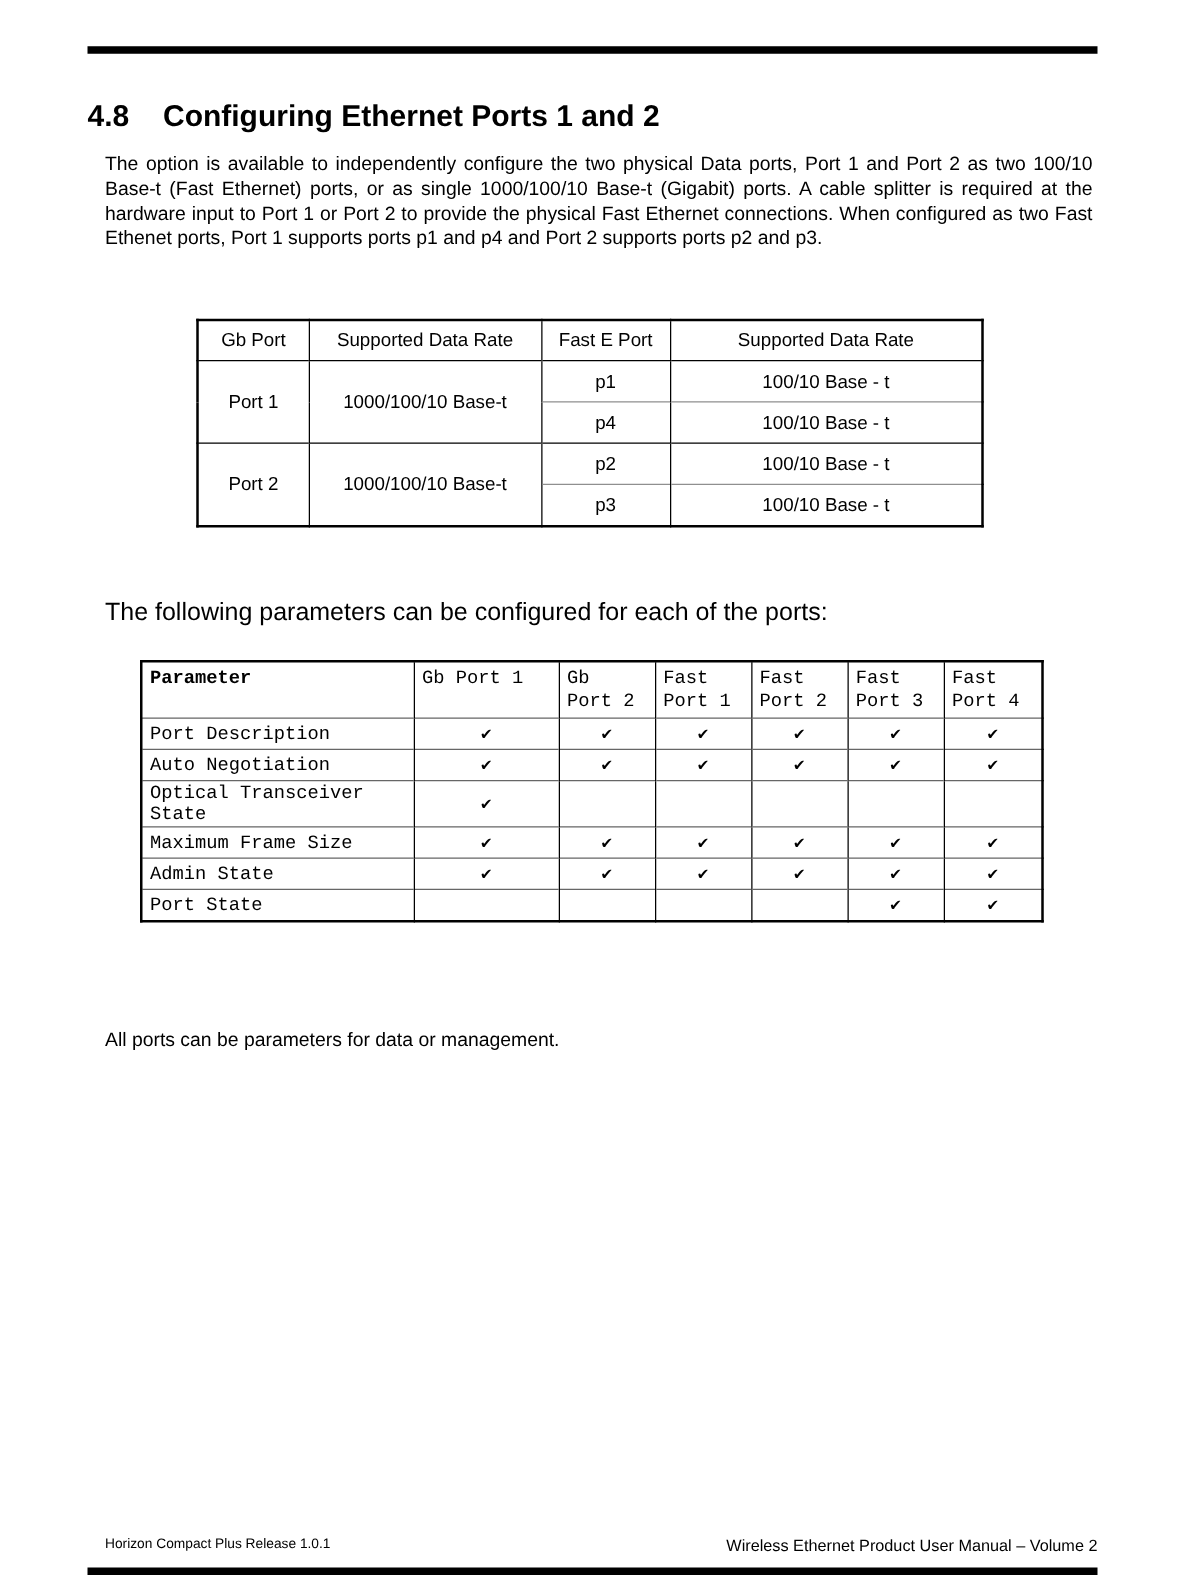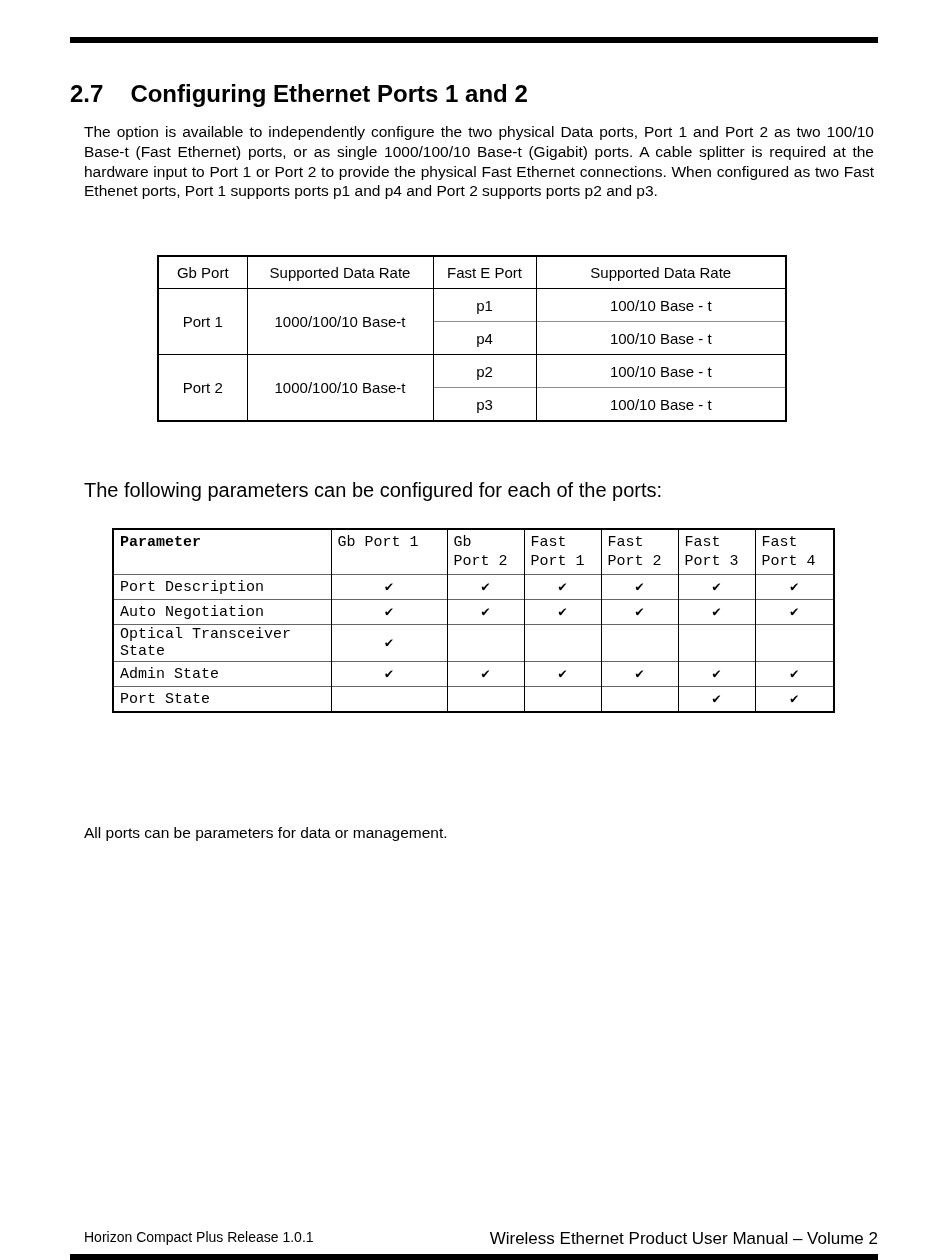--- a/index.html
+++ b/index.html
@@ -40,31 +40,31 @@
   .t2 thead th {
     text-align:left; vertical-align:top; font-weight:normal;
     height:40px; padding:3px 6px 1px 6px; border-top:none; line-height:19px;
   }
   .t2 thead th.param { font-weight:bold; }
   .t2 td { height:22px; padding:1px 6px; }
   .t2 td.label { text-align:left; }
   .t2 td.val { text-align:center; }
   .check { font-weight:bold; font-size:14px; }
 
-  .footer-left  { position:absolute; left:84px;  top:1229px; font-size:14px; }
-  .footer-right { position:absolute; right:72px; top:1229px; font-size:17px; }
+  .footer-left  { position:absolute; left:84px;  top:1229px; font-size:11px; }
+  .footer-right { position:absolute; right:72px; top:1229px; font-size:13px; }
 </style>
 </head>
 <body>
 
 <div class="page">
 
   <div class="rule top"></div>
 
-  <h1 class="heading"><span class="num">2.7</span><span>Configuring Ethernet Ports 1 and 2</span></h1>
+  <h1 class="heading"><span class="num">4.8</span><span>Configuring Ethernet Ports 1 and 2</span></h1>
 
   <p class="intro">The option is available to independently configure the two physical Data ports, Port 1 and Port 2 as two 100/10 Base-t (Fast Ethernet) ports, or as single 1000/100/10 Base-t (Gigabit) ports. A cable splitter is required at the hardware input to Port 1 or Port 2 to provide the physical Fast Ethernet connections. When configured as two Fast Ethenet ports, Port 1 supports ports p1 and p4 and Port 2 supports ports p2 and p3.</p>
 
   <table class="t1">
     <colgroup>
       <col style="width:89px">
         <col style="width:186px">
         <col style="width:103px">
         <col style="width:250px">
     </colgroup>
@@ -145,20 +145,29 @@
         <tr>
           <td class="label">Optical Transceiver State</td>
           <td class="val"><span class="check">✔</span></td>
           <td class="val"></td>
           <td class="val"></td>
           <td class="val"></td>
           <td class="val"></td>
           <td class="val"></td>
         </tr>
         <tr>
+          <td class="label">Maximum Frame Size</td>
+          <td class="val"><span class="check">✔</span></td>
+          <td class="val"><span class="check">✔</span></td>
+          <td class="val"><span class="check">✔</span></td>
+          <td class="val"><span class="check">✔</span></td>
+          <td class="val"><span class="check">✔</span></td>
+          <td class="val"><span class="check">✔</span></td>
+        </tr>
+        <tr>
           <td class="label">Admin State</td>
           <td class="val"><span class="check">✔</span></td>
           <td class="val"><span class="check">✔</span></td>
           <td class="val"><span class="check">✔</span></td>
           <td class="val"><span class="check">✔</span></td>
           <td class="val"><span class="check">✔</span></td>
           <td class="val"><span class="check">✔</span></td>
         </tr>
         <tr>
           <td class="label">Port State</td>

